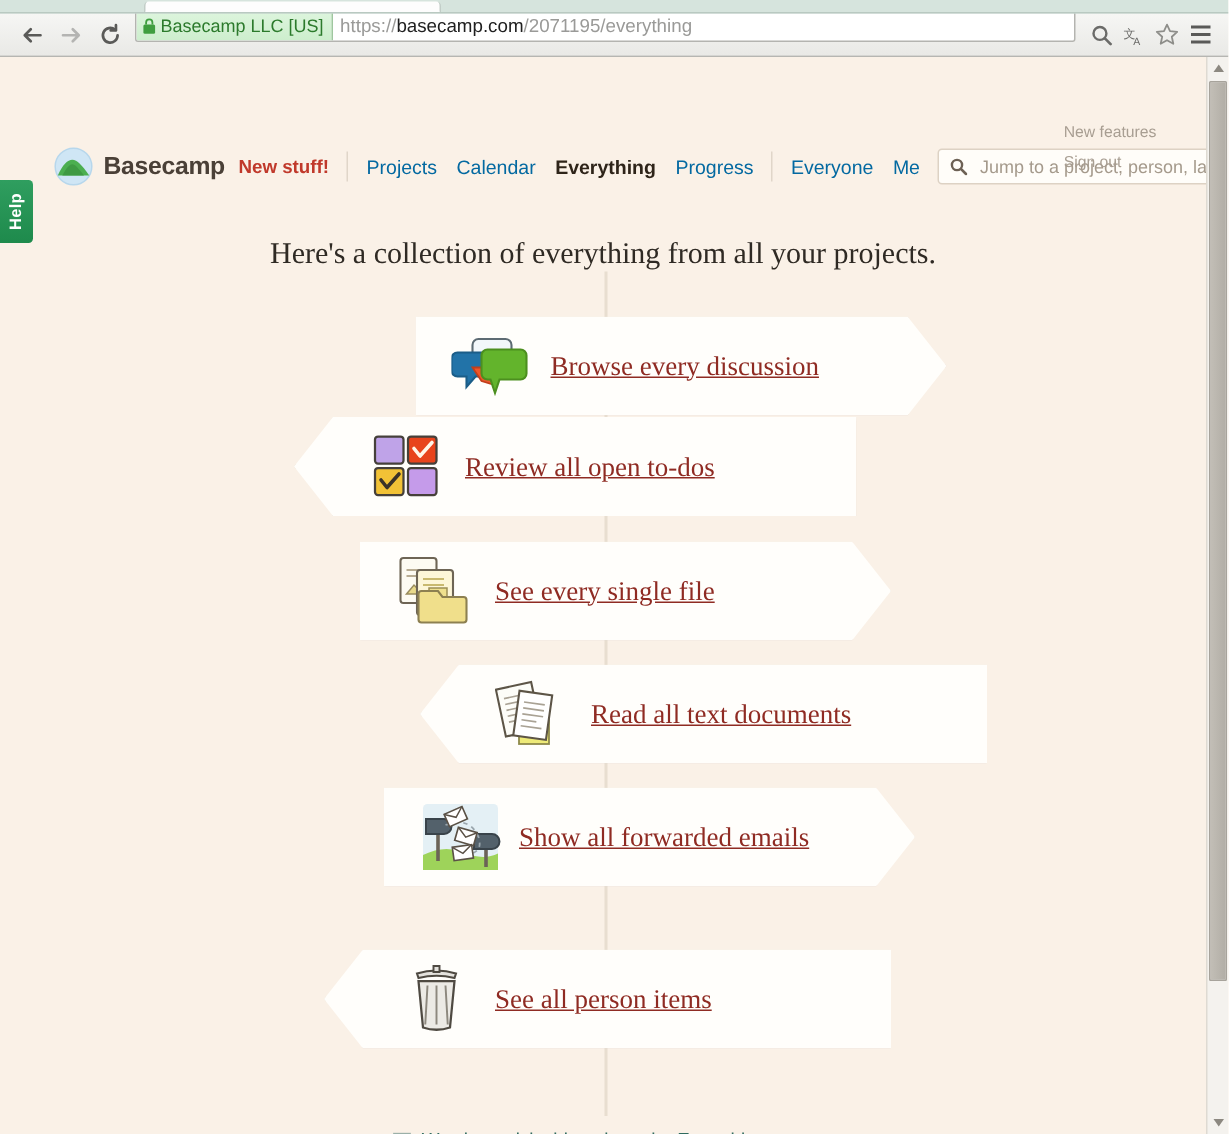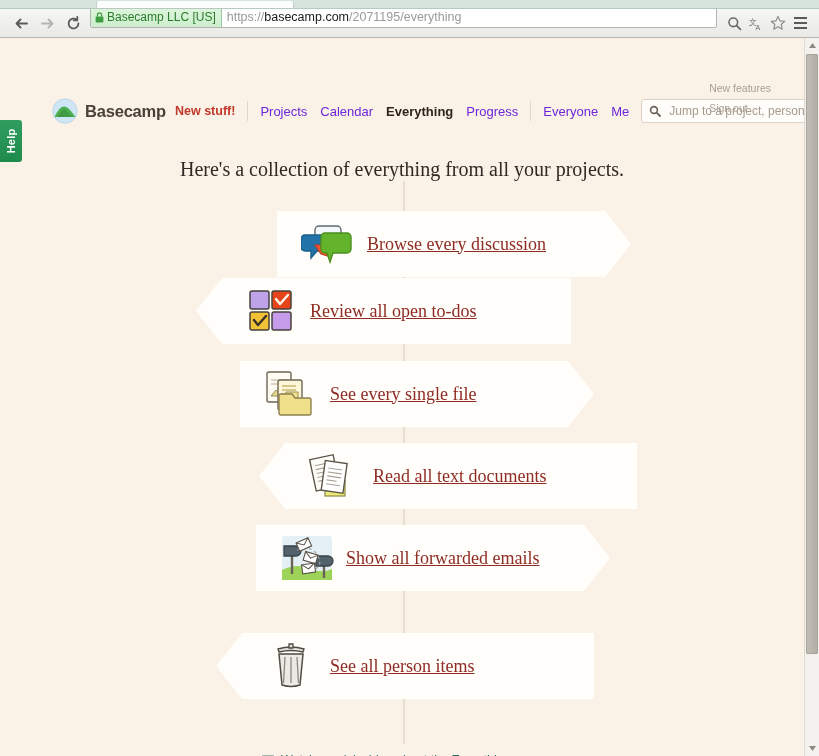--- a/index.html
+++ b/index.html
@@ -175,21 +175,21 @@
 
   
   .bc-header {
     position: absolute;
     left: 0;
     top: 56px;
     width: 804px;
     height: 34px;
     display: flex;
     align-items: center;
-    padding-left: 52px;
+    padding-left: 36px;
     box-sizing: border-box;
     z-index: 10;
   }
   .bc-logo-mark {
     width: 26px;
     height: 26px;
     flex: none;
     margin-right: 7px;
   }
   .bc-wordmark {
@@ -214,21 +214,21 @@
     flex: none;
   }
   .bc-nav {
     display: flex;
     align-items: center;
     gap: 13px;
     flex: none;
   }
   .bc-nav a {
     font-size: 13px;
-    color: #6d28d9;
+    color: #0369a1;
     text-decoration: none;
     white-space: nowrap;
   }
   .bc-nav a.active {
     color: #2e2419;
     font-weight: bold;
   }
   .bc-search {
     margin-left: 12px;
     width: 242px;
@@ -520,21 +520,21 @@
           <rect x="25" y="3" width="19" height="18" rx="2" fill="#e8441c" stroke="#46403a" stroke-width="1.5"></rect>
           <path d="M29 11 l4 5 l8 -9" fill="none" stroke="#fff6e8" stroke-width="2.4" stroke-linecap="round" stroke-linejoin="round"></path>
           <rect x="3" y="24" width="19" height="18" rx="2" fill="#f2c236" stroke="#46403a" stroke-width="1.5"></rect>
           <path d="M7 32 l4 5 l8 -9" fill="none" stroke="#3a3228" stroke-width="2.4" stroke-linecap="round" stroke-linejoin="round"></path>
           <rect x="25" y="24" width="19" height="18" rx="2" fill="#c59bea" stroke="#46403a" stroke-width="1.5"></rect>
         </svg>
       </div>
       <div class="blabel">Review all open to-dos</div>
     </div>
 
-    <div class="banner left" style="left:259px; top:405px; width:330px;text-align:right;">
+    <div class="banner left" style="left:280px; top:405px; width:330px;text-align:right;">
       <div class="bicon">
         <svg width="50" height="48" viewBox="0 0 50 48">
           <rect x="16" y="28" width="20" height="16" fill="#eeea78" stroke="#8e8a4a" stroke-width="1.2"></rect>
           <g transform="rotate(-12 20 22)">
             <rect x="4" y="4" width="24" height="32" fill="#fdfdf8" stroke="#5d5547" stroke-width="1.4"></rect>
             <path d="M8 11 h16 M8 15 h16 M8 19 h16 M8 23 h12 M8 27 h16" stroke="#a9a294" stroke-width="1.1"></path>
           </g>
           <g transform="rotate(8 26 26)">
             <rect x="14" y="10" width="22" height="30" fill="#ffffff" stroke="#5d5547" stroke-width="1.4"></rect>
             <path d="M18 17 h14 M18 21 h14 M18 25 h14 M18 29 h10 M18 33 h14" stroke="#a9a294" stroke-width="1.1"></path>

